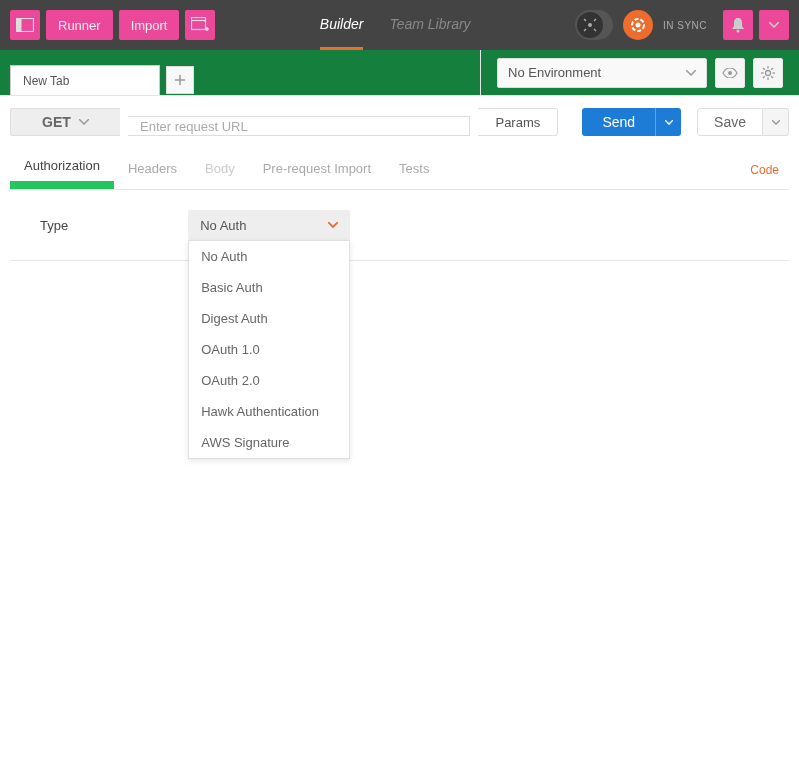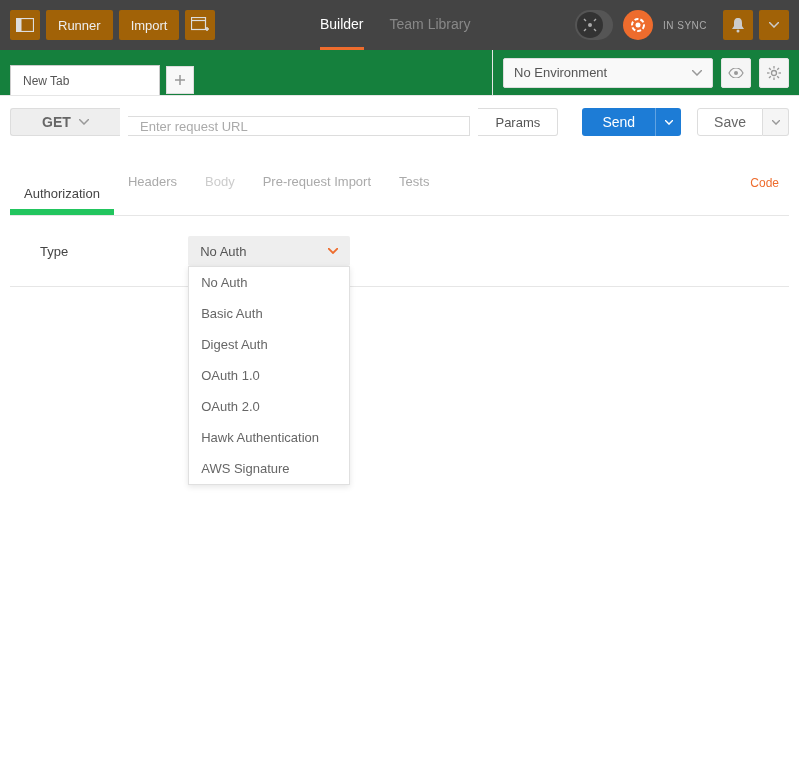--- a/index.html
+++ b/index.html
@@ -17,21 +17,21 @@
     .topbar {
       height: 50px;
       background: #444444;
       display: flex;
       align-items: center;
       padding: 0 10px;
       gap: 6px;
       color: #dddddd;
     }
     .top-btn {
-      background: #a16207;
+      background: #ec4899;
       border: none;
       color: #eeeeee;
       height: 30px;
       padding: 0 12px;
       font-size: 13px;
       cursor: pointer;
       display: flex;
       align-items: center;
       justify-content: center;
       border-radius: 2px;
@@ -48,20 +48,21 @@
       gap: 26px;
       font-size: 14px;
     }
     .top-center-item {
       color: #888888;
       cursor: pointer;
       height: 50px;
       display: flex;
       align-items: center;
       border-bottom: 3px solid transparent;
+      font-style: italic;
     }
     .top-center-item.active {
       color: #ffffff;
       border-bottom: 3px solid #ee6c2d;
     }
     .sync-section {
       display: flex;
       align-items: center;
       gap: 10px;
     }
@@ -137,21 +138,21 @@
       cursor: pointer;
       display: flex;
       align-items: center;
       justify-content: center;
       margin-bottom: 1px;
     }
     .env-area {
       display: flex;
       align-items: center;
       gap: 8px;
-      padding: 0 10px;
+      padding: 0 16px;
       border-left: 1px solid #e6e6e6;
       height: 100%;
     }
     .env-select {
       width: 210px;
       height: 30px;
       border: 1px solid #dddddd;
       background: #f9f9f9;
       padding: 0 10px;
       font-size: 13px;
@@ -278,22 +279,21 @@
     }
     .req-tab-item {
       padding: 8px 14px;
       font-size: 13px;
       color: #aaaaaa;
       cursor: pointer;
       border-bottom: 2px solid transparent;
     }
     .req-tab-item.active {
       color: #444444;
-      border-bottom: 6px solid #22c55e;
-      margin-top: 28px;
+      border-bottom: 8px solid #22c55e;
     }
     .req-tab-item.disabled {
       color: #cccccc;
     }
     .code-link {
       position: absolute;
       right: 10px;
       font-size: 12px;
       color: #ee6c2d;
       cursor: pointer;

